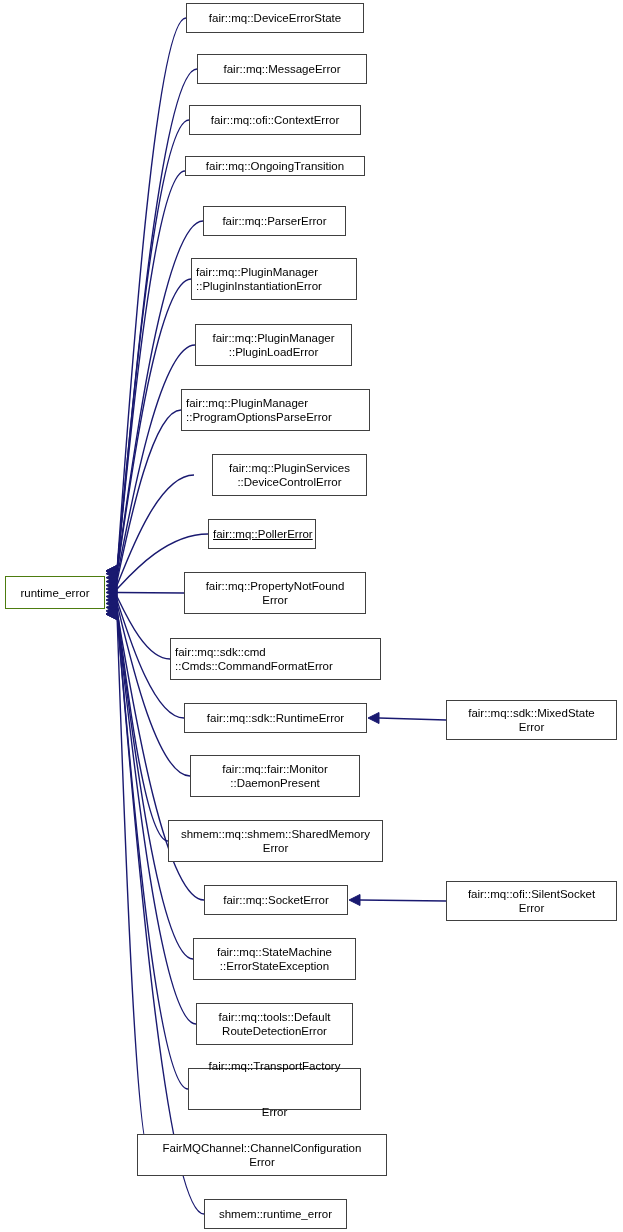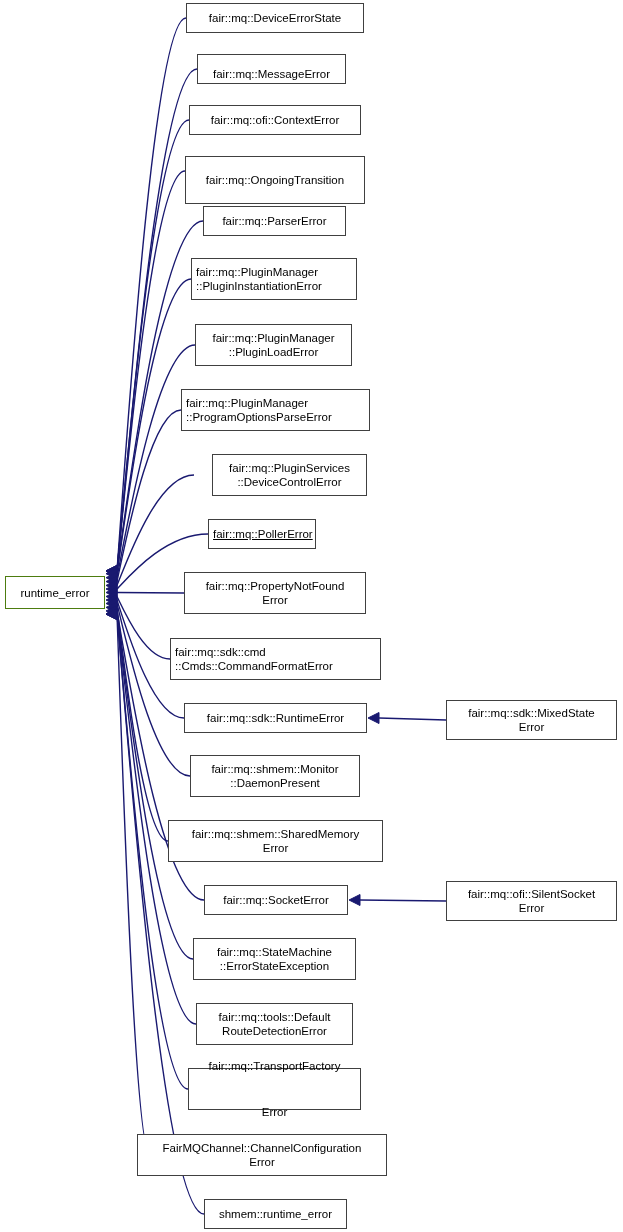--- a/index.html
+++ b/index.html
@@ -98,34 +98,34 @@
       <path d="M 204 1214 C 164.85 1214, 132.66 800.45, 117 614" fill="none" stroke="#191970" stroke-width="1.4"></path>
       <path d="M 106 614 L 117 608.5 L 117 619.5 Z" fill="#191970" stroke="#191970" stroke-width="1"></path>
       <path d="M 446 720 L 379 718" fill="none" stroke="#191970" stroke-width="1.4"></path>
       <path d="M 368 718 L 379 712.5 L 379 723.5 Z" fill="#191970" stroke="#191970" stroke-width="1"></path>
       <path d="M 446 901 L 360 900" fill="none" stroke="#191970" stroke-width="1.4"></path>
       <path d="M 349 900 L 360 894.5 L 360 905.5 Z" fill="#191970" stroke="#191970" stroke-width="1"></path>
     </svg>
   <div id="node-layer">
       <div class="node root" style="left: 5px; top: 576px; width: 100px; height: 33px;"><span class="ln">runtime_error</span></div>
       <div class="node" style="left: 186px; top: 3px; width: 178px; height: 30px;"><span class="ln">fair::mq::DeviceErrorState</span></div>
-      <div class="node" style="left: 197px; top: 54px; width: 149px; height: 30px; justify-content: flex-end;"><span class="ln">fair::mq::MessageError</span></div>
+      <div class="node" style="left: 197px; top: 54px; width: 170px; height: 30px;"><span class="ln">fair::mq::MessageError</span></div>
       <div class="node" style="left: 189px; top: 105px; width: 172px; height: 30px;"><span class="ln">fair::mq::ofi::ContextError</span></div>
-      <div class="node" style="left: 185px; top: 156px; width: 180px; height: 48px;"><span class="ln">fair::mq::OngoingTransition</span></div>
+      <div class="node" style="left: 185px; top: 156px; width: 180px; height: 20px;"><span class="ln">fair::mq::OngoingTransition</span></div>
       <div class="node" style="left: 203px; top: 206px; width: 143px; height: 30px;"><span class="ln">fair::mq::ParserError</span></div>
       <div class="node leftalign" style="left: 191px; top: 258px; width: 166px; height: 42px;"><span class="ln">fair::mq::PluginManager</span><span class="ln">::PluginInstantiationError</span></div>
       <div class="node" style="left: 195px; top: 324px; width: 157px; height: 42px;"><span class="ln">fair::mq::PluginManager</span><span class="ln">::PluginLoadError</span></div>
       <div class="node leftalign" style="left: 181px; top: 389px; width: 189px; height: 42px;"><span class="ln">fair::mq::PluginManager</span><span class="ln">::ProgramOptionsParseError</span></div>
       <div class="node" style="left: 212px; top: 454px; width: 155px; height: 42px;"><span class="ln">fair::mq::PluginServices</span><span class="ln">::DeviceControlError</span></div>
       <div class="node" style="left: 208px; top: 519px; width: 108px; height: 30px; text-decoration: underline;"><span class="ln">fair::mq::PollerError</span></div>
       <div class="node" style="left: 184px; top: 572px; width: 182px; height: 42px;"><span class="ln">fair::mq::PropertyNotFound</span><span class="ln">Error</span></div>
       <div class="node leftalign" style="left: 170px; top: 638px; width: 211px; height: 42px;"><span class="ln">fair::mq::sdk::cmd</span><span class="ln">::Cmds::CommandFormatError</span></div>
       <div class="node" style="left: 184px; top: 703px; width: 183px; height: 30px;"><span class="ln">fair::mq::sdk::RuntimeError</span></div>
-      <div class="node" style="left: 190px; top: 755px; width: 170px; height: 42px;"><span class="ln">fair::mq::shmem::Monitor</span><span class="ln">::DaemonPresent</span></div>
-      <div class="node" style="left: 168px; top: 820px; width: 215px; height: 42px;"><span class="ln">fair::mq::shmem::SharedMemory</span><span class="ln">Error</span></div>
+      <div class="node" style="left: 190px; top: 755px; width: 170px; height: 42px;"><span class="ln">fair::mq::fair::Monitor</span><span class="ln">::DaemonPresent</span></div>
+      <div class="node" style="left: 168px; top: 820px; width: 215px; height: 42px;"><span class="ln">shmem::mq::shmem::SharedMemory</span><span class="ln">Error</span></div>
       <div class="node" style="left: 204px; top: 885px; width: 144px; height: 30px;"><span class="ln">fair::mq::SocketError</span></div>
       <div class="node" style="left: 193px; top: 938px; width: 163px; height: 42px;"><span class="ln">fair::mq::StateMachine</span><span class="ln">::ErrorStateException</span></div>
       <div class="node" style="left: 196px; top: 1003px; width: 157px; height: 42px;"><span class="ln">fair::mq::tools::Default</span><span class="ln">RouteDetectionError</span></div>
       <div class="node" style="left: 188px; top: 1068px; width: 173px; height: 42px; gap: 32px;"><span class="ln">fair::mq::TransportFactory</span><span class="ln">Error</span></div>
       <div class="node" style="left: 137px; top: 1134px; width: 250px; height: 42px;"><span class="ln">FairMQChannel::ChannelConfiguration</span><span class="ln">Error</span></div>
       <div class="node" style="left: 204px; top: 1199px; width: 143px; height: 30px;"><span class="ln">shmem::runtime_error</span></div>
       <div class="node" style="left: 446px; top: 700px; width: 171px; height: 40px;"><span class="ln">fair::mq::sdk::MixedState</span><span class="ln">Error</span></div>
       <div class="node" style="left: 446px; top: 881px; width: 171px; height: 40px;"><span class="ln">fair::mq::ofi::SilentSocket</span><span class="ln">Error</span></div>
     </div>
 </div>

